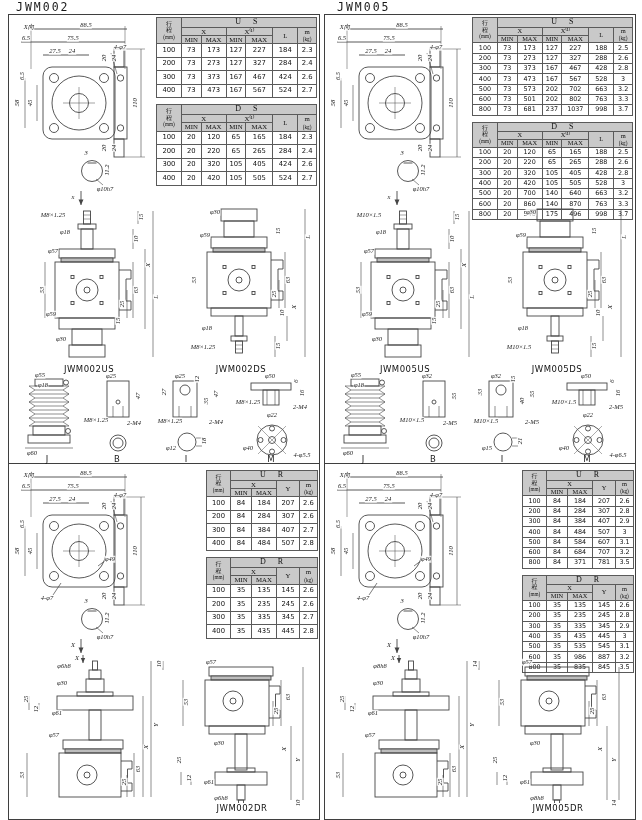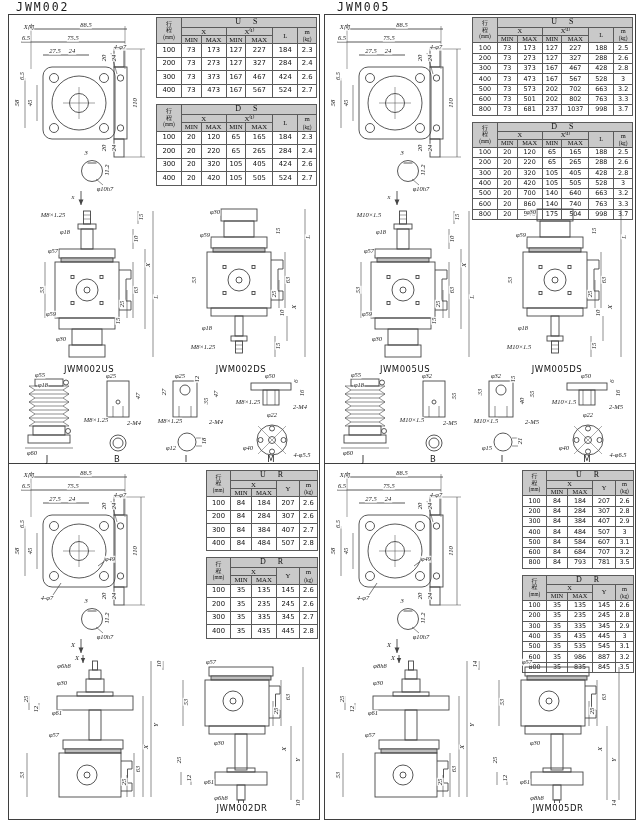--- a/index.html
+++ b/index.html
@@ -831,30 +831,30 @@
               <td>140</td>
               <td>640</td>
               <td>663</td>
               <td>3.2</td>
             </tr>
             <tr>
               <td>600</td>
               <td>20</td>
               <td>860</td>
               <td>140</td>
-              <td>740</td>
+              <td>870</td>
               <td>763</td>
               <td>3.3</td>
             </tr>
             <tr>
               <td>800</td>
               <td>20</td>
               <td>540</td>
               <td>175</td>
-              <td>504</td>
+              <td>496</td>
               <td>998</td>
               <td>3.7</td>
             </tr>
           </tbody>
         </table>
       </div>
   </div>
   <div class="draw usSec">
     <svg width="148" height="152" viewBox="0 0 148 152">
         <use href="#sym-ussec"></use>
@@ -1017,21 +1017,21 @@
             <tr>
               <td>600</td>
               <td>84</td>
               <td>684</td>
               <td>707</td>
               <td>3.2</td>
             </tr>
             <tr>
               <td>800</td>
               <td>84</td>
-              <td>793</td>
+              <td>371</td>
               <td>781</td>
               <td>3.5</td>
             </tr>
           </tbody>
         </table>
       </div>
     <div>
         <table class="tbl">
           <colgroup>
             <col style="width:24px">

